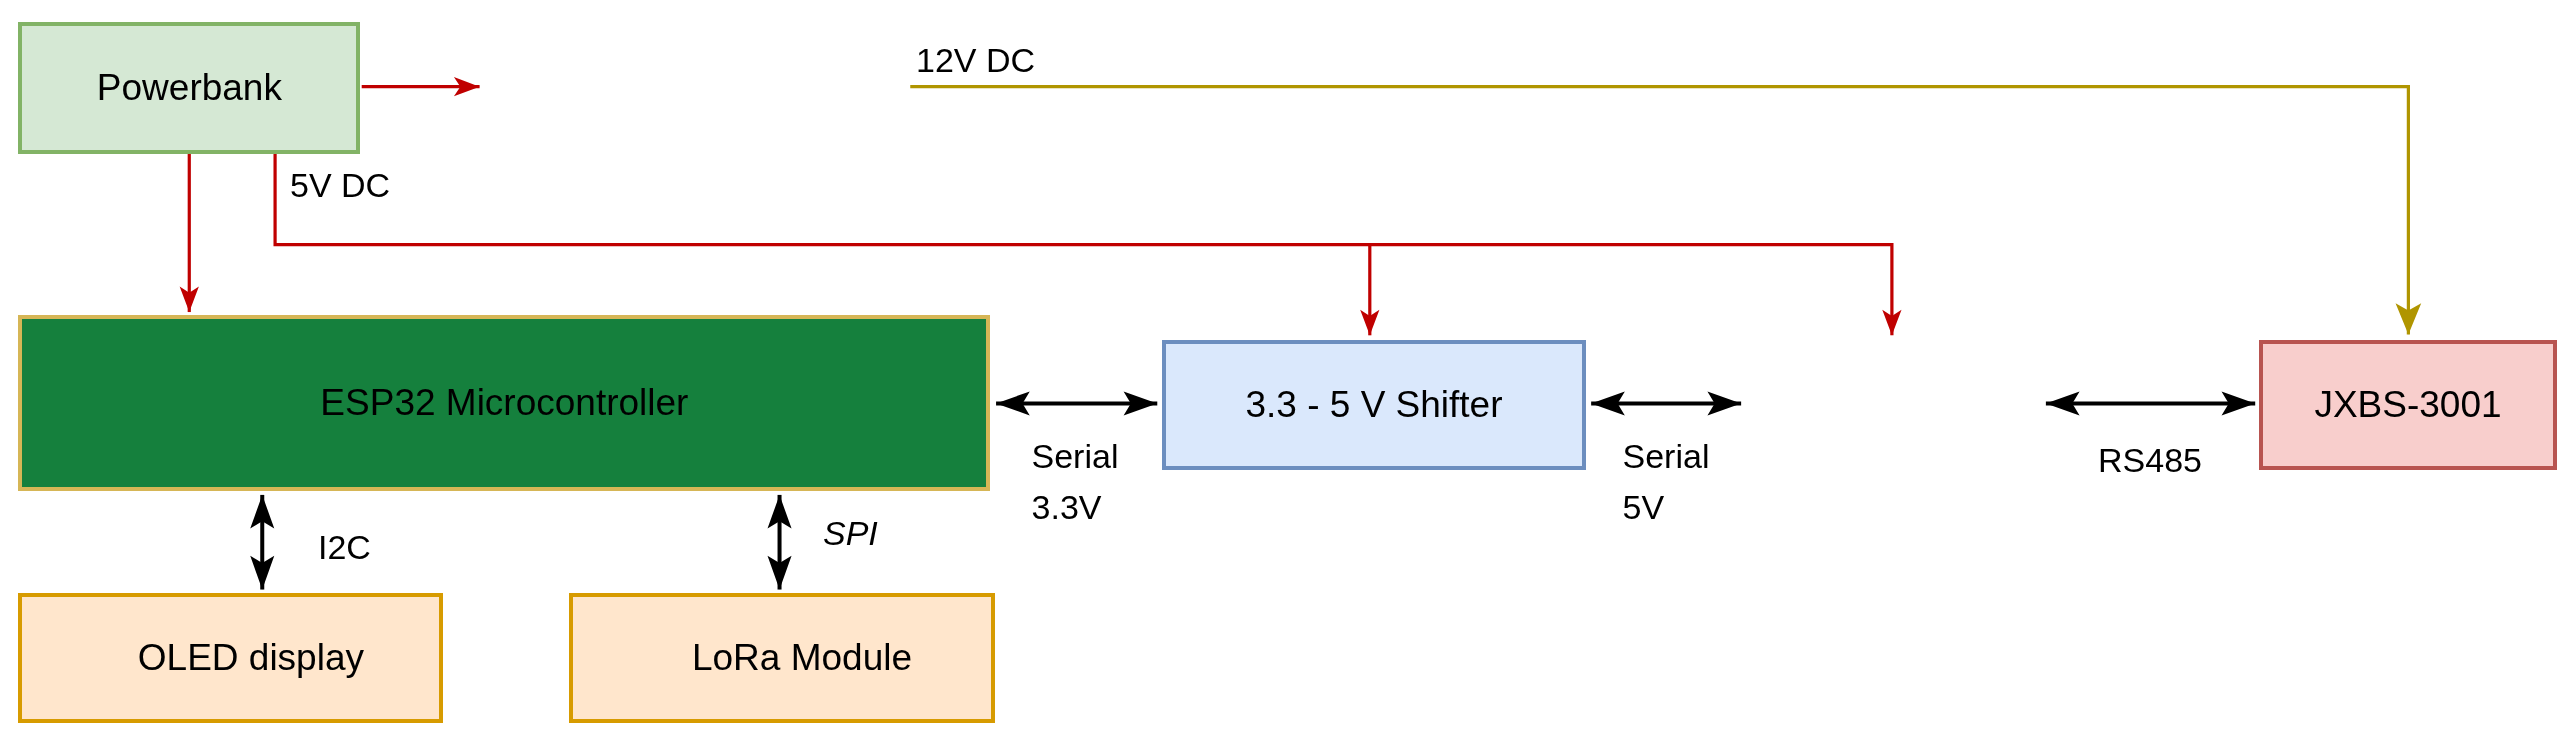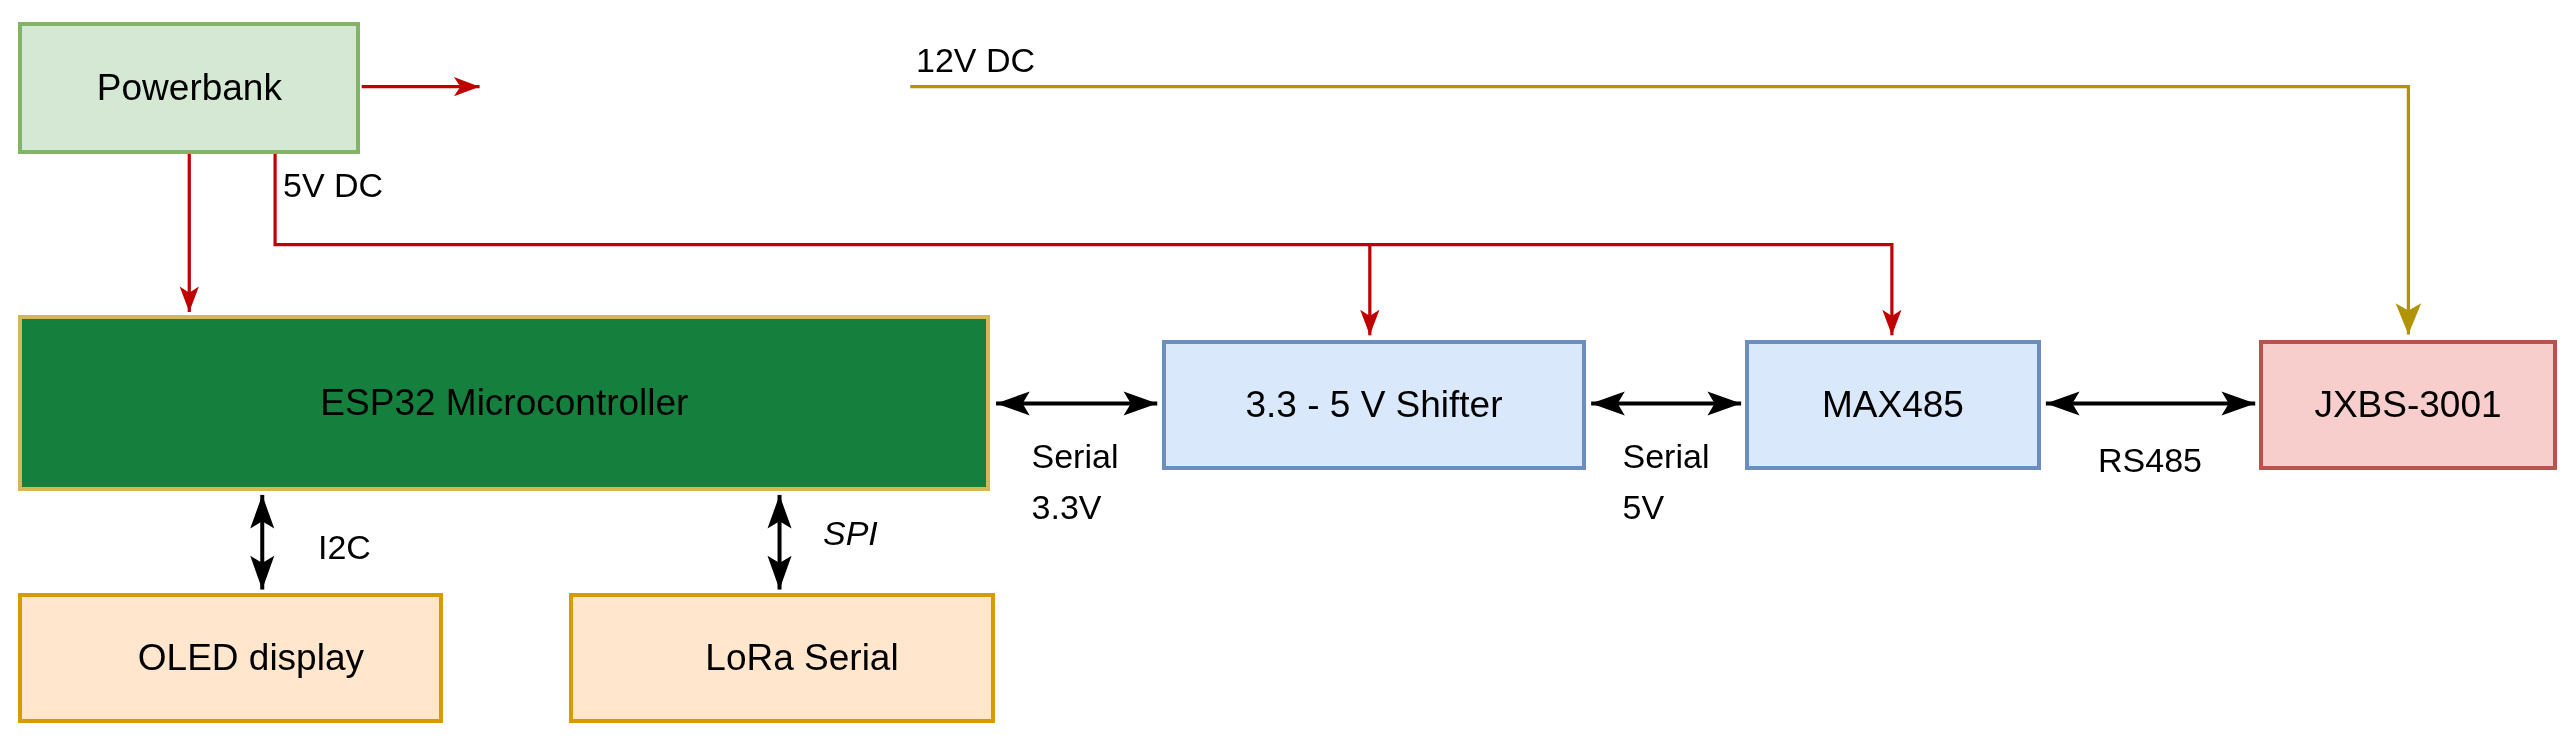--- a/index.html
+++ b/index.html
@@ -95,39 +95,36 @@
 
 
   <div class="node yellow" style="left:18.4px; top:315px; width:972px; height:176px;">
     <span>ESP32 Microcontroller</span>
   </div>
 
   <div class="node blue" style="left:1162px; top:340px; width:424px; height:130px;">
     <span>3.3 - 5 V Shifter</span>
   </div>
 
-  <div class="node blue" style="left:1745px; top:340px; width:296px; height:130px;">
-    <span>MAX485</span>
-  </div>
 
   <div class="node pink" style="left:2259px; top:340px; width:298px; height:130px;justify-content:center;">
     <span>JXBS-3001</span>
   </div>
 
   <div class="node orange" style="left:18.4px; top:593px; width:425px; height:130px;">
     <span>OLED display</span>
   </div>
 
   <div class="node orange" style="left:569px; top:593px; width:426px; height:130px;">
-    <span>LoRa Serial</span>
+    <span>LoRa Module</span>
   </div>
 
   <div class="elabel" style="left:916px; top:35px;">12V DC</div>
 
-  <div class="elabel" style="left:283px; top:160px;">5V DC</div>
+  <div class="elabel" style="left:290px; top:160px;">5V DC</div>
 
   <div class="elabel centered" style="left:1075px; top:431px;">
     <span>Serial</span><br>
     <span>3.3V</span>
   </div>
 
   <div class="elabel centered" style="left:1666px; top:431px;">
     <span>Serial</span><br>
     <span>5V</span>
   </div>

